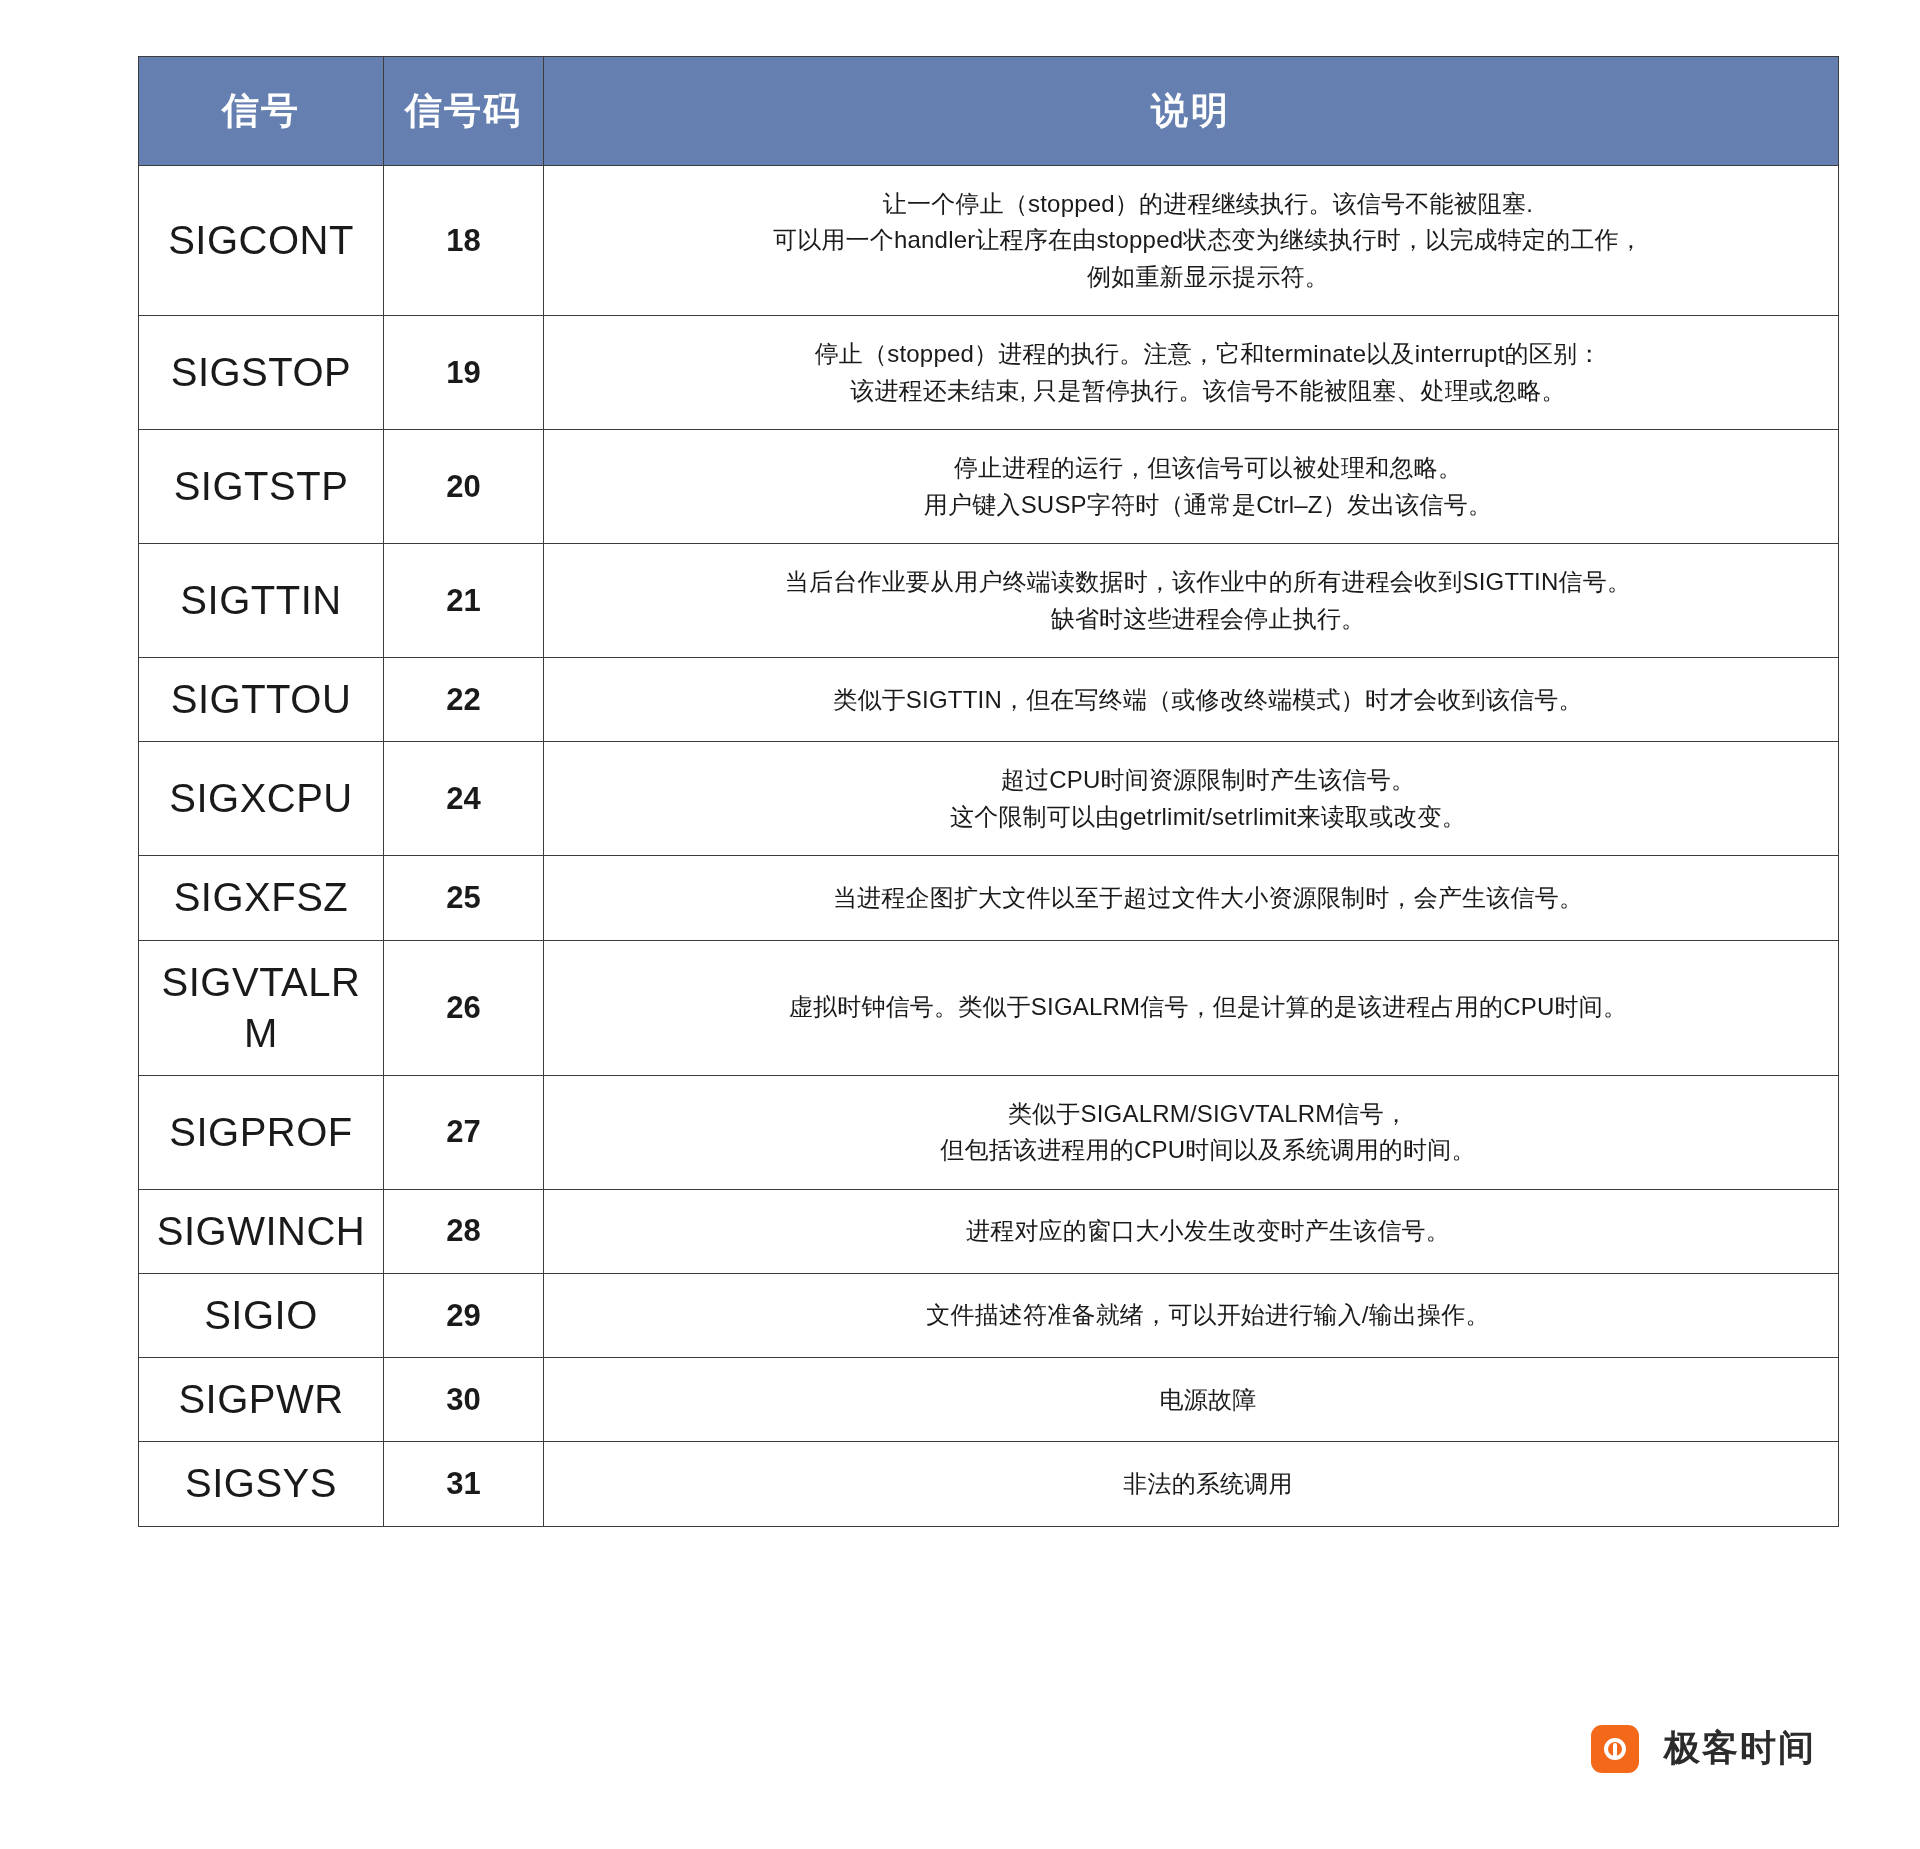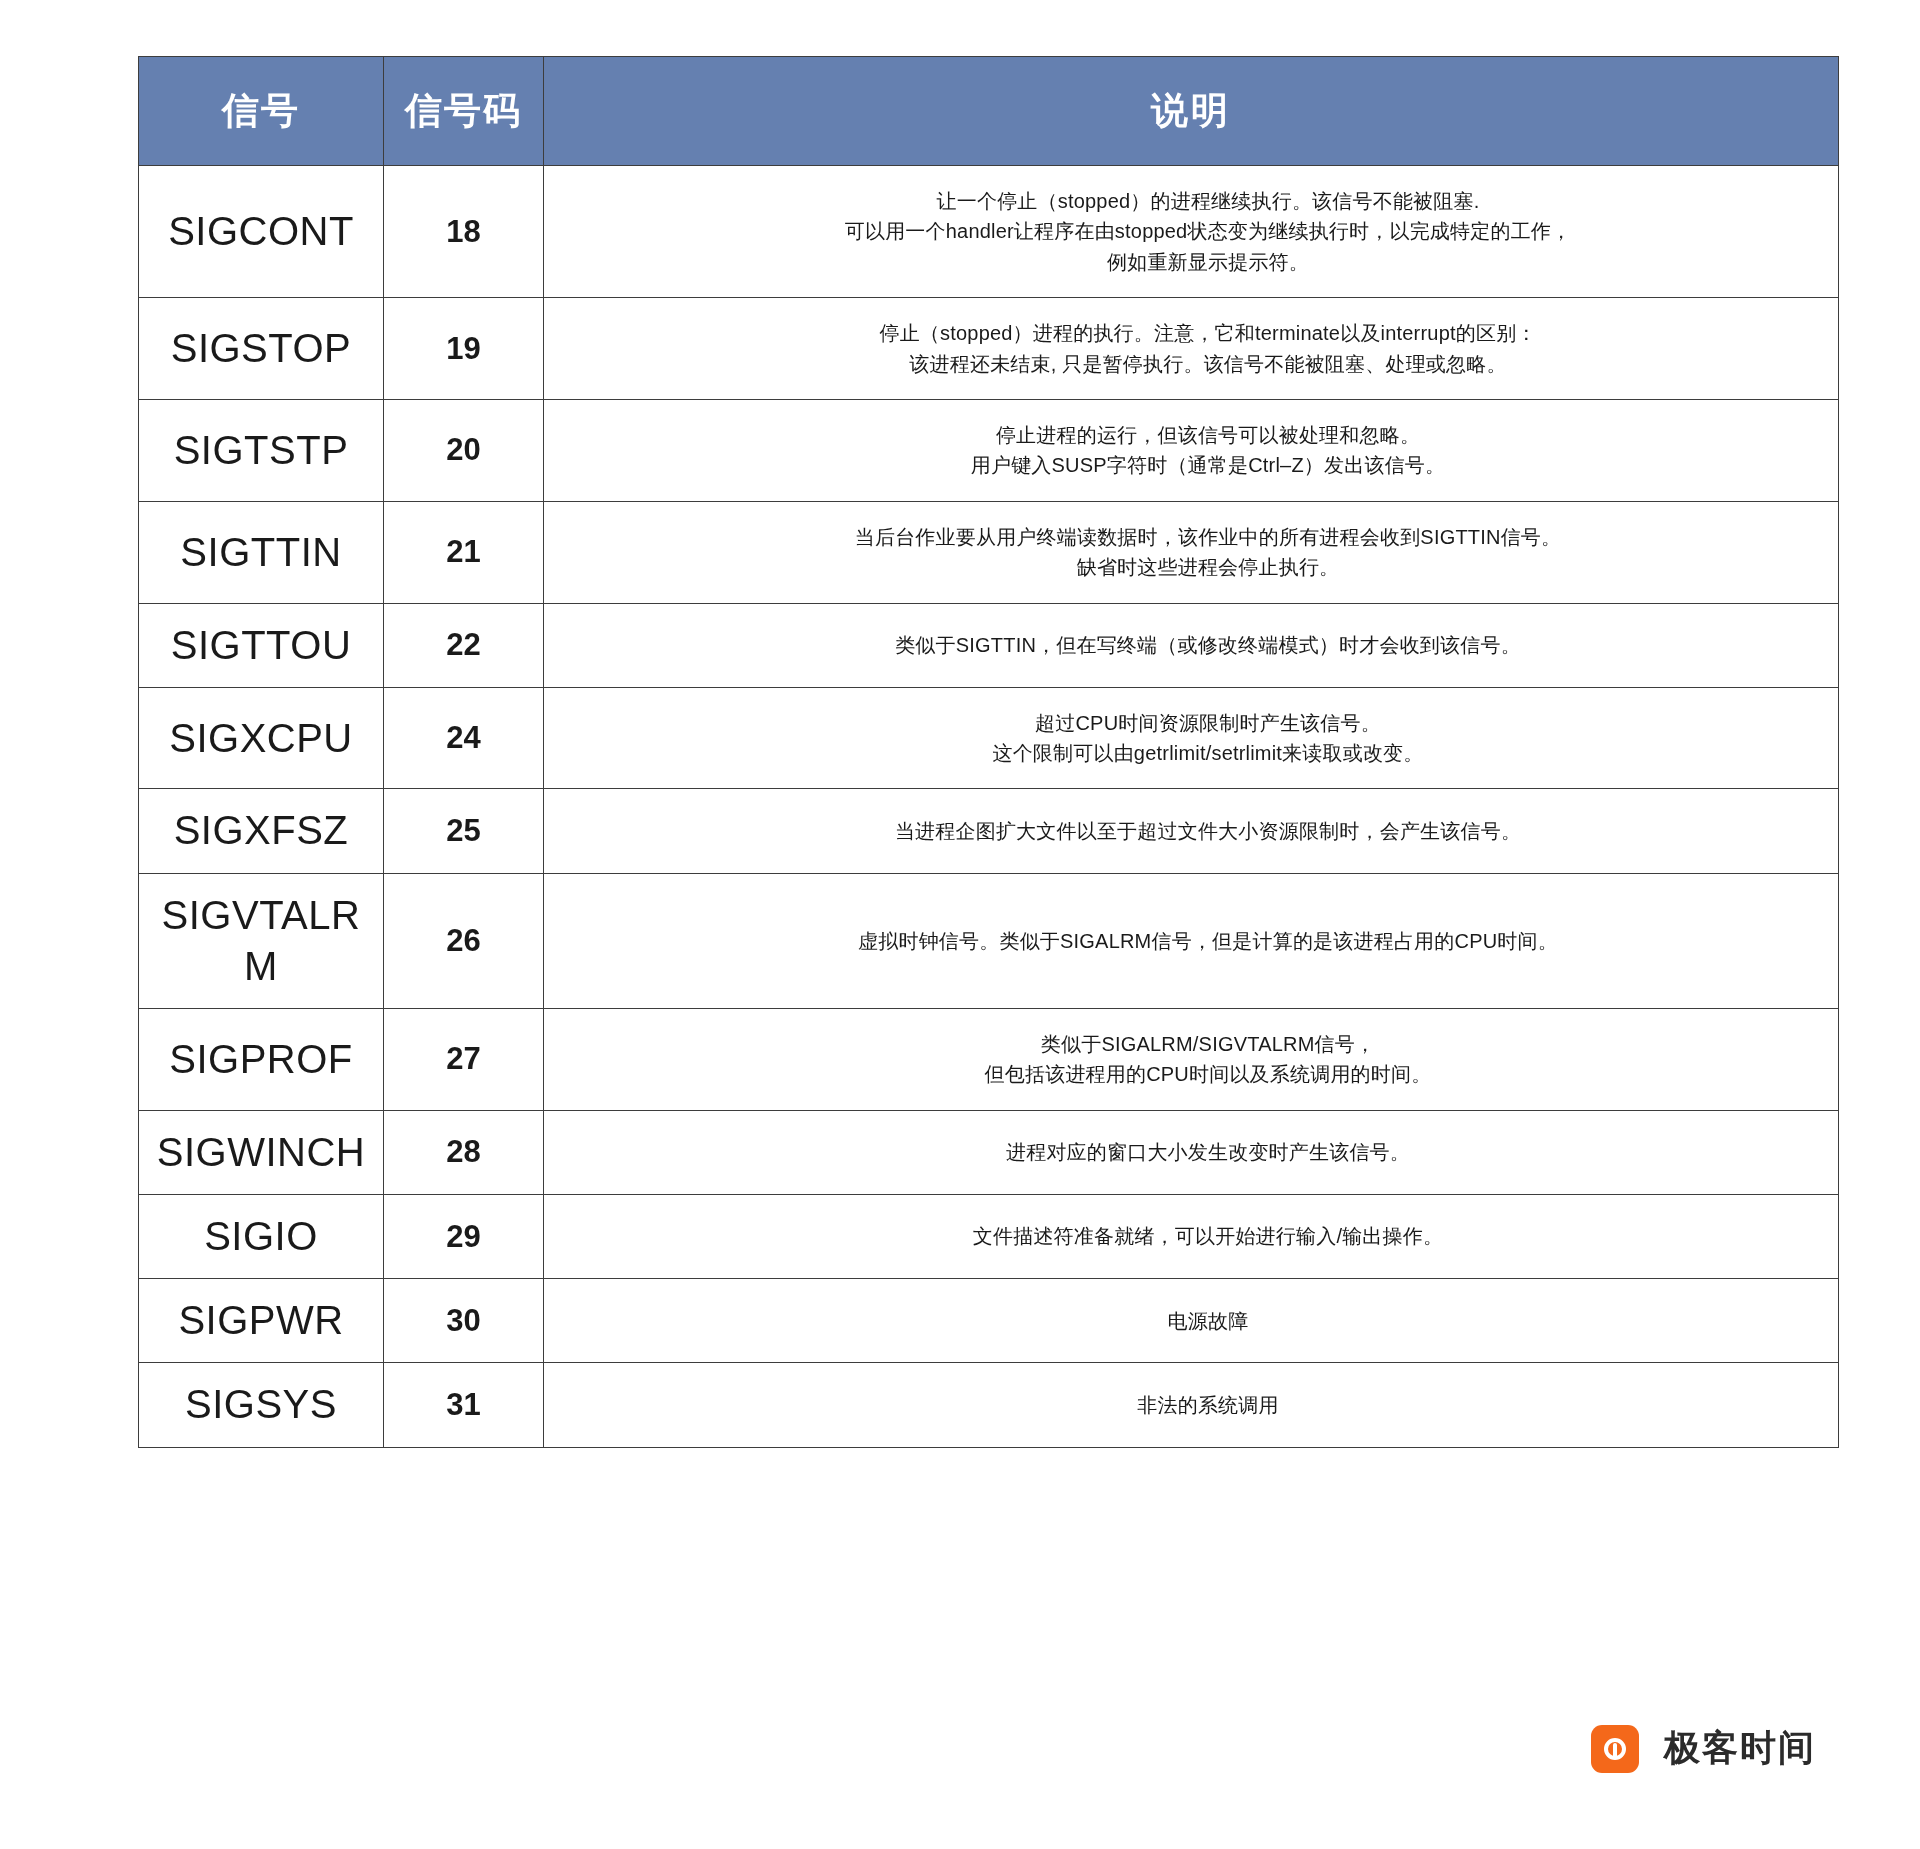--- a/index.html
+++ b/index.html
@@ -77,21 +77,21 @@
 
   td.sig-code {
     text-align: center;
     font-size: 31px;
     font-weight: 700;
     padding: 16px 6px;
   }
 
   td.sig-desc {
     text-align: center;
-    font-size: 20px;
+    font-size: 24px;
     font-weight: 400;
     line-height: 1.52;
     padding: 20px 30px 20px 24px;
     letter-spacing: 0.2px;
   }
 
   td.sig-desc .dline {
     display: block;
     white-space: nowrap;
   }

